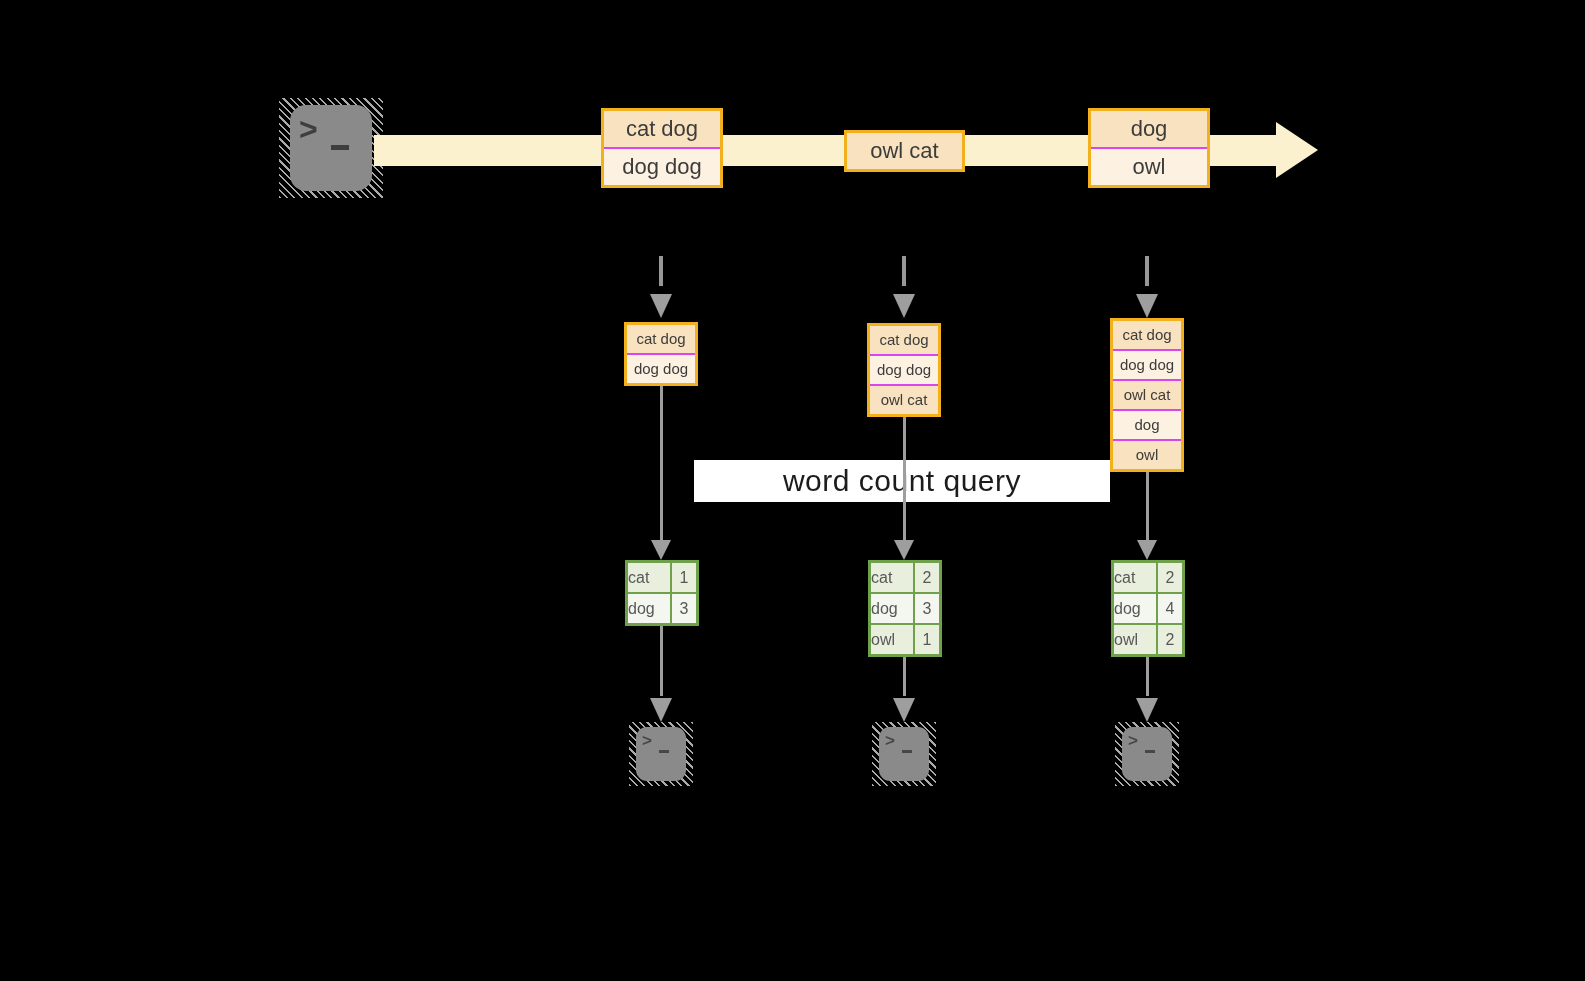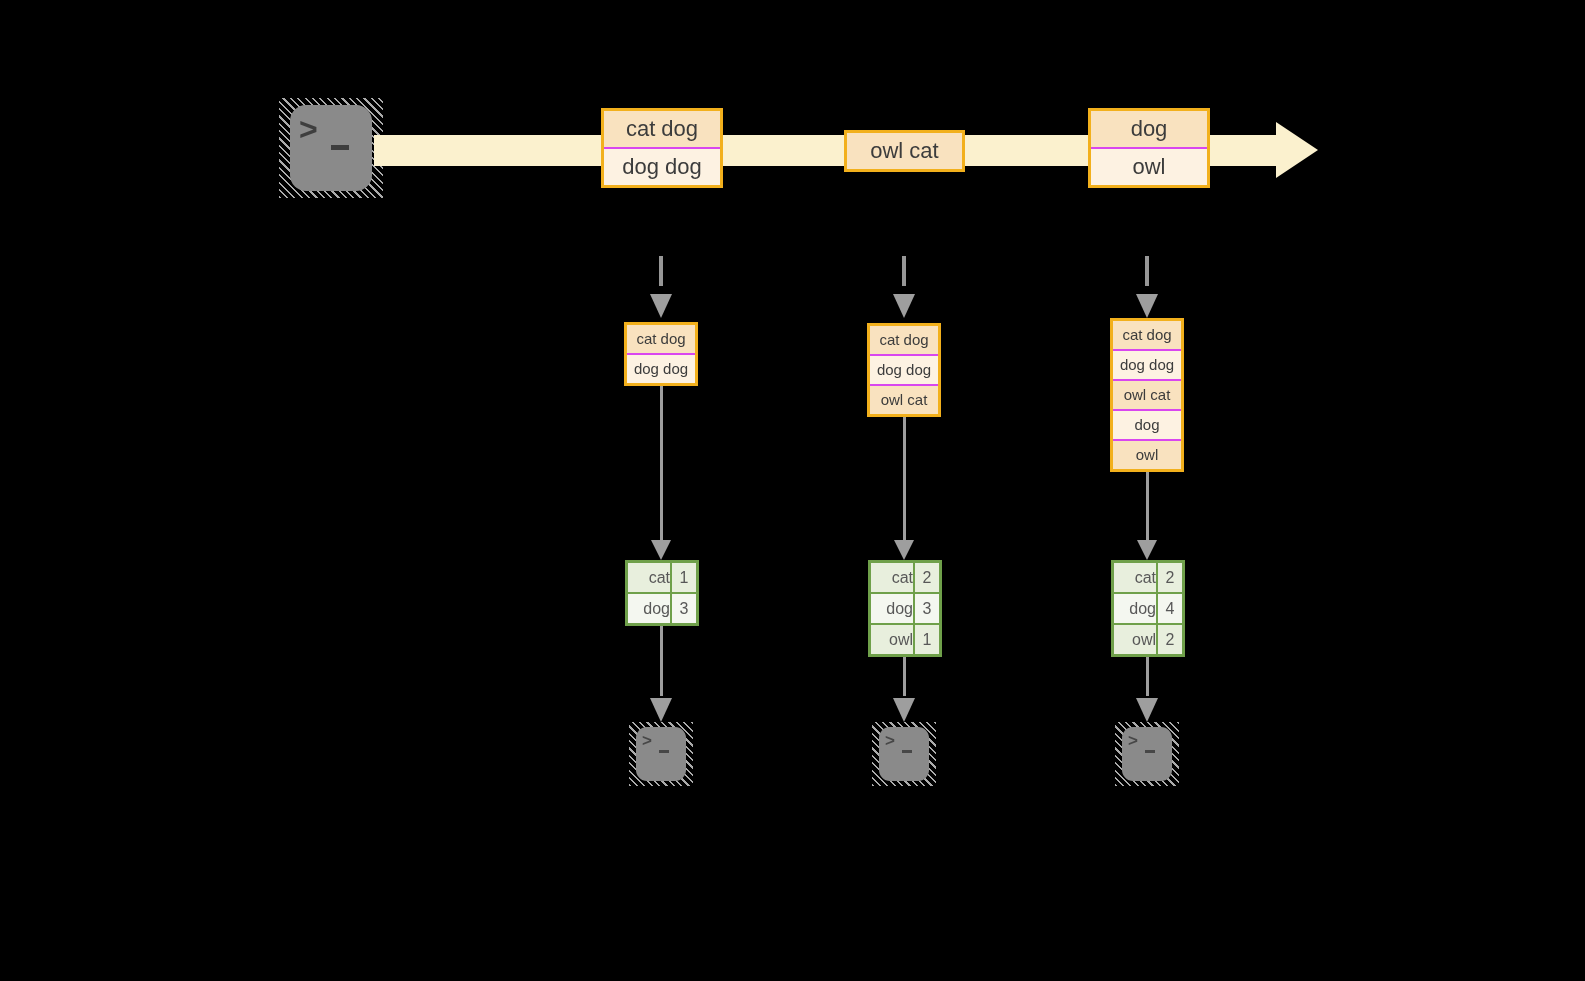--- a/index.html
+++ b/index.html
@@ -58,21 +58,21 @@
     background:#ffffff;z-index:2;
     text-align:center;line-height:42px;
     font-size:30px;font-weight:300;color:#1c1c1c;letter-spacing:0.5px;
   }
   
   .gtable{position:absolute;border:3px solid #6fa04a;z-index:4;}
   .grow{display:flex;}
   .grow + .grow{border-top:2px solid #6fa04a;}
   .gtable .grow:nth-child(odd){background:#e8efdd;}
   .gtable .grow:nth-child(even){background:#f4f7f0;}
-  .gword{width:42px;height:29px;line-height:29px;text-align:right;font-size:16px;color:#585858;}
+  .gword{width:42px;height:29px;line-height:29px;text-align:left;font-size:16px;color:#585858;}
   .gcount{width:24px;height:29px;line-height:29px;text-align:center;font-size:16px;color:#585858;border-left:2px solid #6fa04a;}
 </style>
 </head>
 <body>
 
 <div class="canvas">
 
   <div class="hatchbox big-term">
     <div class="term-body">
       <span class="gt">&gt;</span>
@@ -95,20 +95,21 @@
     <div class="orow">owl</div>
   </div>
 
   <div class="dash" style="left:659px;top:256px;"></div>
   <div class="ahead" style="left:650px;top:294px;border-top-width:24px;"></div>
   <div class="dash" style="left:902px;top:256px;"></div>
   <div class="ahead" style="left:893px;top:294px;border-top-width:24px;"></div>
   <div class="dash" style="left:1145px;top:256px;"></div>
   <div class="ahead" style="left:1136px;top:294px;border-top-width:24px;"></div>
 
+  <div class="query-label">word count query</div>
 
   <div class="obox stack" style="left:624px;top:322px;">
     <div class="orow">cat dog</div>
     <div class="orow">dog dog</div>
   </div>
   <div class="obox stack" style="left:867px;top:323px;">
     <div class="orow">cat dog</div>
     <div class="orow">dog dog</div>
     <div class="orow">owl cat</div>
   </div>

